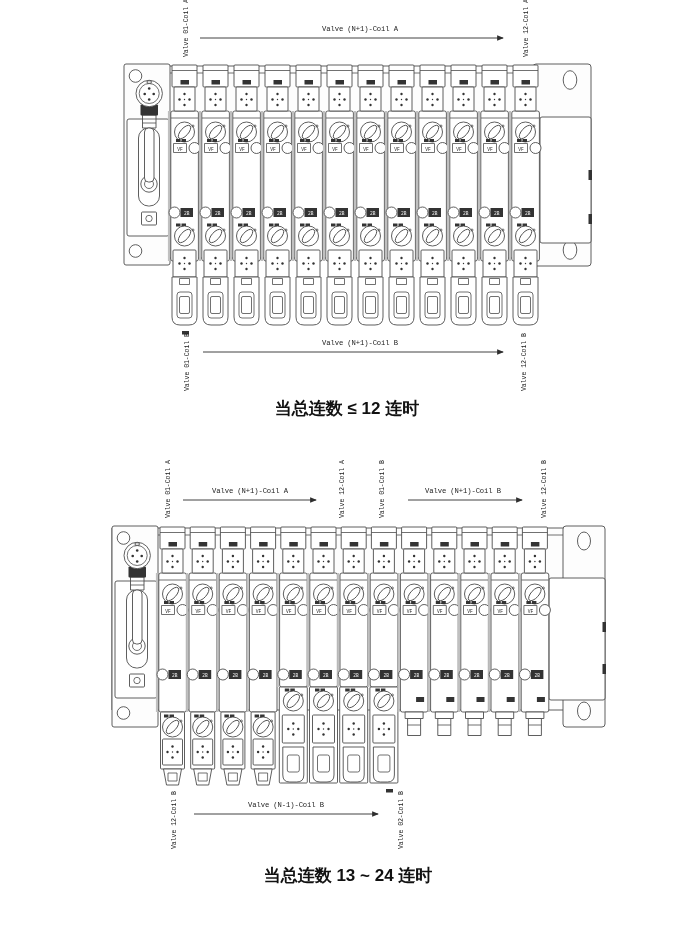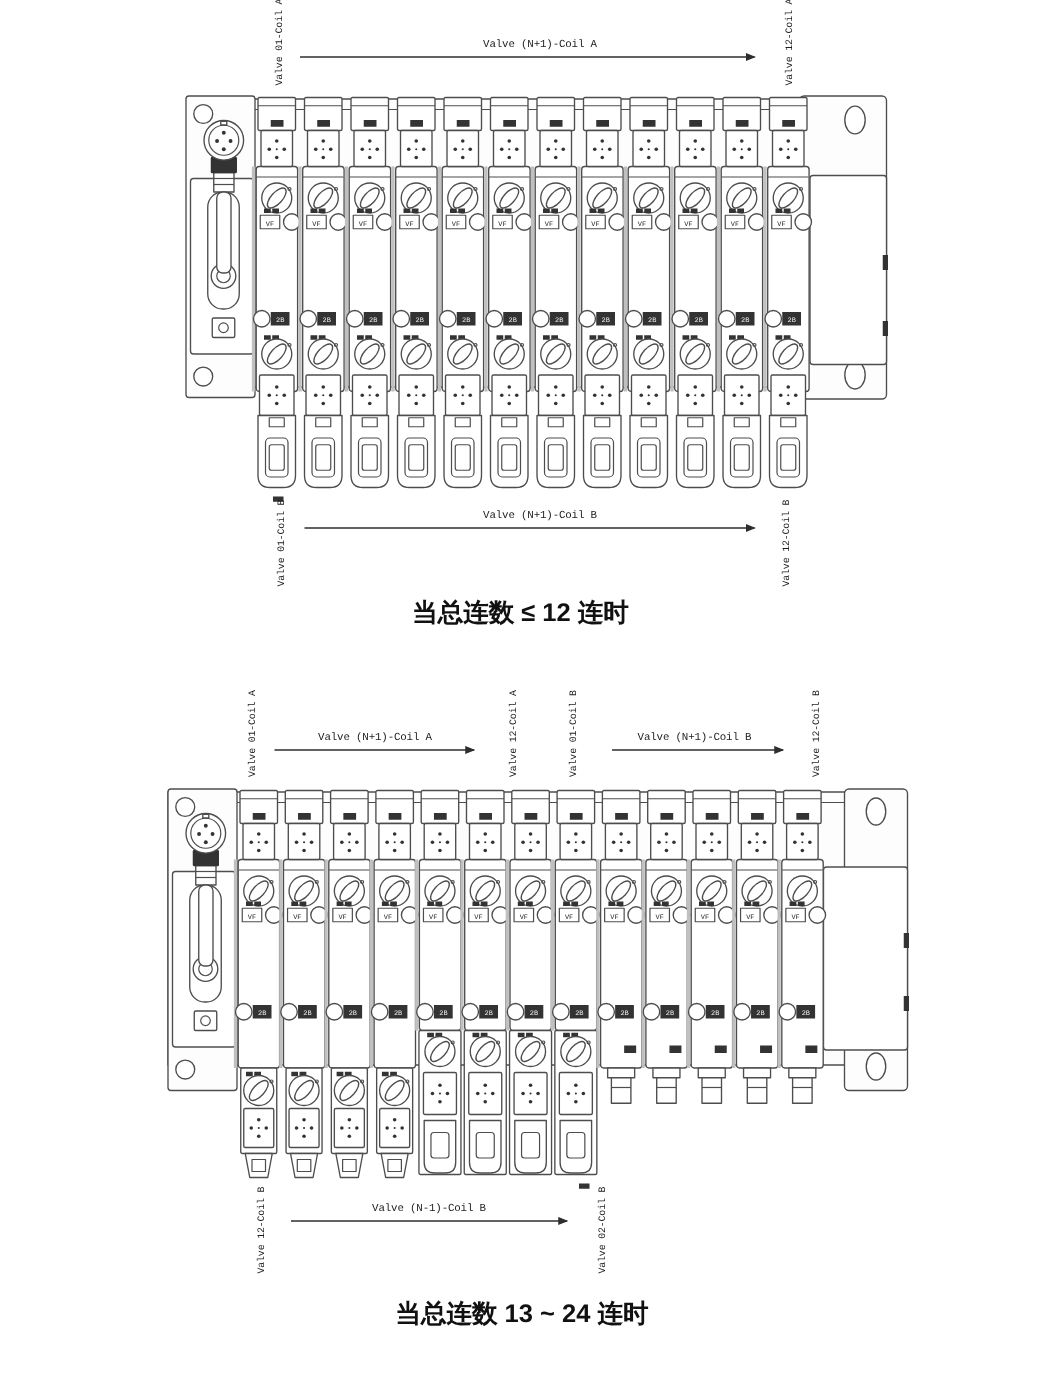--- a/index.html
+++ b/index.html
@@ -1,17 +1,17 @@
 <!DOCTYPE html>
 <html><head>
 <meta charset="utf-8">
 <style>
   html,body{margin:0;padding:0;background:#ffffff;}
   #page{position:relative;width:693px;height:926px;background:#ffffff;overflow:hidden;
-        font-family:"Liberation Sans","DejaVu Sans",sans-serif;}
+        font-family:"Liberation Sans","DejaVu Sans",sans-serif;border-radius:32px;}
   svg{position:absolute;left:0;top:0;}
   .ln  {fill:#ffffff;stroke:#4d4d4d;stroke-width:0.9;stroke-linejoin:round;}
   .lnf {fill:#fdfdfd;stroke:#4d4d4d;stroke-width:0.9;stroke-linejoin:round;}
   .ln2 {fill:none;stroke:#4d4d4d;stroke-width:0.8;stroke-linejoin:round;}
   .dk  {fill:#333333;stroke:none;}
   .gy  {fill:#c0c0c0;stroke:none;}
   .arr {stroke:#2e2e2e;stroke-width:0.9;fill:none;}
   .tech{font:6.6px "Liberation Mono","DejaVu Sans Mono",monospace;fill:#1c1c1c;letter-spacing:-0.1px;}
   .techh{font:7.2px "Liberation Mono","DejaVu Sans Mono",monospace;fill:#1c1c1c;letter-spacing:-0.1px;}
   .chiptxt{font:4.6px "Liberation Mono","DejaVu Sans Mono",monospace;fill:#1c1c1c;}

